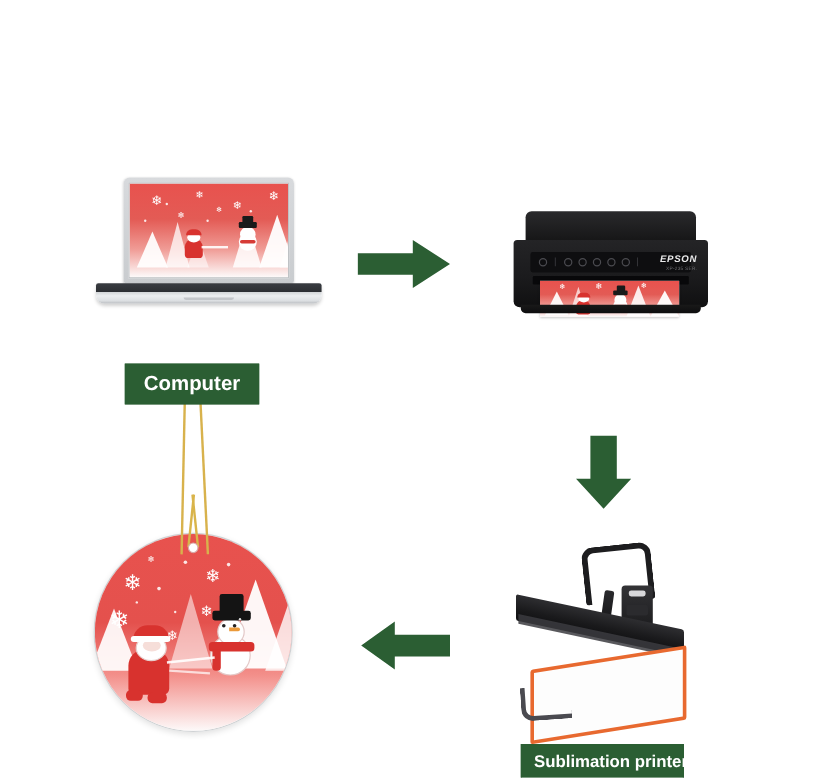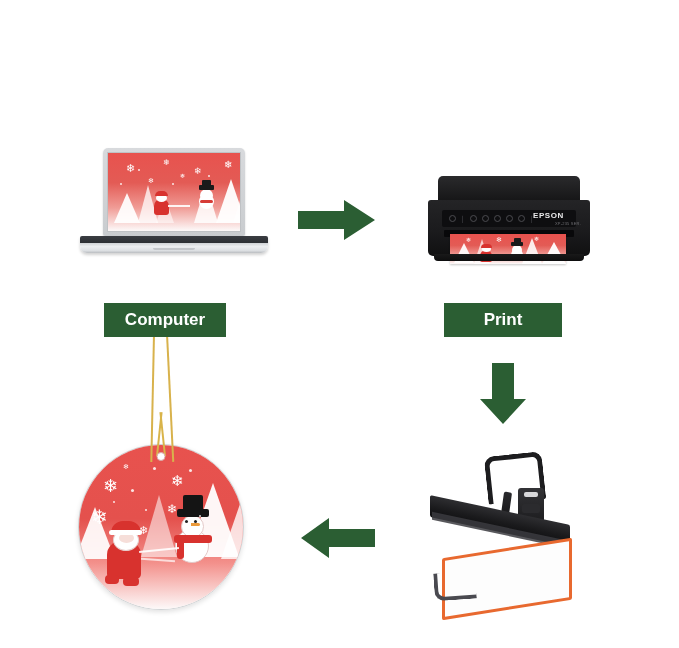--- a/index.html
+++ b/index.html
@@ -98,23 +98,24 @@
     background: linear-gradient(#242426 0%, #1b1b1d 55%, #101011 100%);
     border-radius: 3px 3px 5px 5px;
   }
   .pr-panel {
     position: absolute; left: 14px; top: 34px; width: 134px; height: 17px;
     background: #0e0e10; border-radius: 2px;
     display: flex; align-items: center; gap: 5px; padding: 0 7px;
   }
   .pr-btn { width: 7px; height: 7px; border-radius: 50%; border: 1px solid #4b4b50; }
   .pr-logo {
-    position: absolute; right: 26px; top: 35px;
+    position: absolute; right: 9px; top: 35px;
     color: #e9e9ea; font-size: 8px; font-weight: bold; letter-spacing: .6px;
     font-family: "Liberation Sans", sans-serif;
+    font-style: italic;
   }
   .pr-model { position: absolute; right: 9px; top: 45px; color: #6e6e72; font-size: 4px; letter-spacing: .2px; }
   .pr-slot {
     position: absolute; left: 16px; top: 54px; width: 130px; height: 7px;
     background: #08080a; border-radius: 1px;
   }
   .pr-paper {
     position: absolute; left: 22px; top: 58px; width: 116px; height: 30px;
     background: #fff; overflow: hidden;
     box-shadow: 0 1px 2px rgba(0,0,0,.22);
@@ -212,21 +213,21 @@
           <div class="dot" style="left:100px;top:22px; width:2px; height:2px;"></div>
           <div class="dot" style="left:12px; top:30px; width:2px; height:2px;"></div>
         </div>
       </div>
     </div>
     <div class="laptop-base">
       <div class="laptop-notch"></div>
     </div>
   </div>
 
-  <div class="label-box" style="left:104px; top:303px; width:122px;">
+  <div class="label-box" style="left:104px; top:303px; width:112px;">
     <span>Computer</span>
   </div>
 
   <div class="arrow" style="left:298px; top:199px; width:78px; height:42px;">
     <svg width="78" height="42" viewBox="0 0 78 42">
       <polygon points="0,12 46,12 46,1 77,21 46,41 46,30 0,30" fill="#2b5e33"></polygon>
     </svg>
   </div>
 
   <div class="printer" style="left:428px; top:176px; width:162px; height:92px;">
@@ -259,23 +260,20 @@
         <div style="position:absolute; left:32px; top:12px; width:9px; height:6px; background:#fff; border-radius:50%;"></div>
         <div style="position:absolute; left:31px; top:10px; width:11px; height:4px; background:#d8322e; border-radius:4px 4px 0 0;"></div>
         <div class="flake" style="left:46px; top:2px; font-size:7px;">❄</div>
         <div class="flake" style="left:16px; top:3px; font-size:6px;">❄</div>
         <div class="flake" style="left:84px; top:2px; font-size:6px;">❄</div>
       </div>
     </div>
     <div class="pr-tray"></div>
   </div>
 
-  <div class="label-box" style="left:444px; top:303px; width:118px;">
-    <span>Print</span>
-  </div>
 
   <div class="arrow" style="left:479px; top:363px; width:48px; height:62px;">
     <svg width="48" height="62" viewBox="0 0 48 62">
       <polygon points="13,0 35,0 35,36 47,36 24,61 1,36 13,36" fill="#2b5e33"></polygon>
     </svg>
   </div>
 
   <div class="press" style="left:420px; top:448px; width:200px; height:150px;">
 
     <div class="press-handle" style="left:66px; top:6px; width:58px; height:48px; transform:rotate(-6deg);"></div>
@@ -288,20 +286,23 @@
     <div class="press-plate-top" style="left:10px; top:62px; width:140px; height:22px; transform:skewY(12deg); border-radius:2px;"></div>
     <div class="press-plate-top" style="left:12px; top:78px; width:134px; height:8px; transform:skewY(12deg); background:#3b3b3f; opacity:.85;"></div>
 
     <div class="press-base-plate" style="left:22px; top:100px; width:130px; height:62px; transform:skewY(-9deg); border-radius:2px;"></div>
 
     <div style="position:absolute; left:14px; top:124px; width:42px; height:28px;
                 border:4px solid #4a4a50; border-top:none; border-right:none;
                 border-radius:0 0 0 10px; transform:rotate(-4deg);"></div>
   </div>
 
+  <div class="label-box label-sm" style="left:434px; top:620px; width:136px;">
+    <span>Sublimation printer</span>
+  </div>
 
   <div class="arrow" style="left:300px; top:517px; width:76px; height:42px;">
     <svg width="76" height="42" viewBox="0 0 76 42">
       <polygon points="75,12 29,12 29,1 1,21 29,41 29,30 75,30" fill="#2b5e33"></polygon>
     </svg>
   </div>
 
   <div class="ornament" style="left:78px; top:412px; width:166px; height:200px;">
     <div class="orn-string" style="left:78px; top:0px; width:2px; height:44px; transform:rotate(6deg); transform-origin:bottom;"></div>
     <div class="orn-string" style="left:86px; top:0px; width:2px; height:44px; transform:rotate(-6deg); transform-origin:bottom;"></div>

